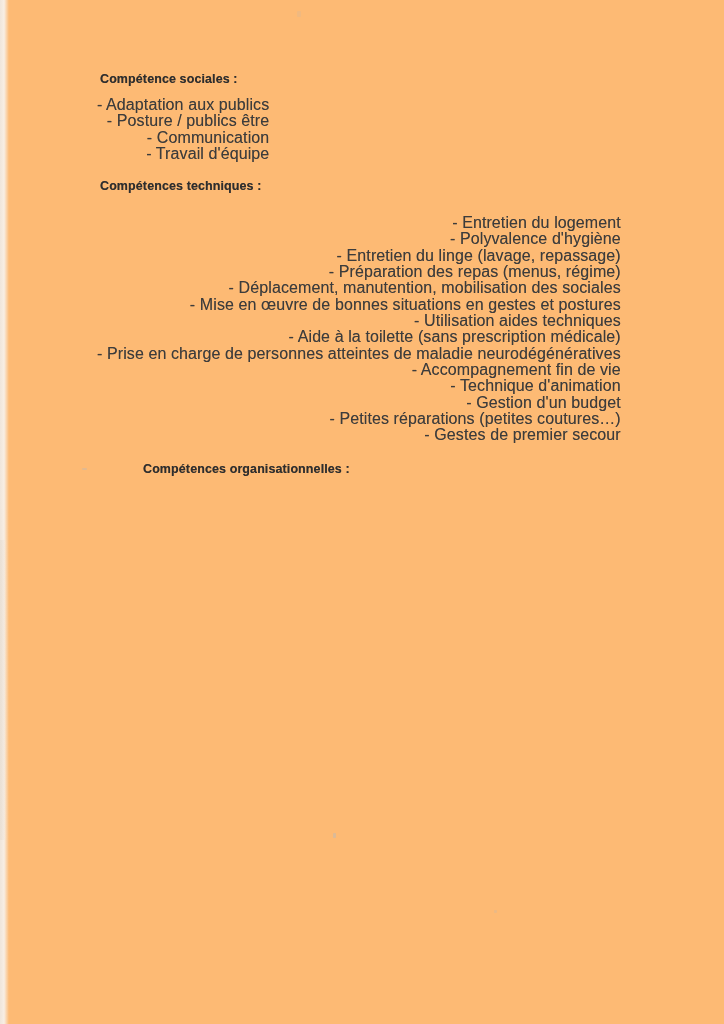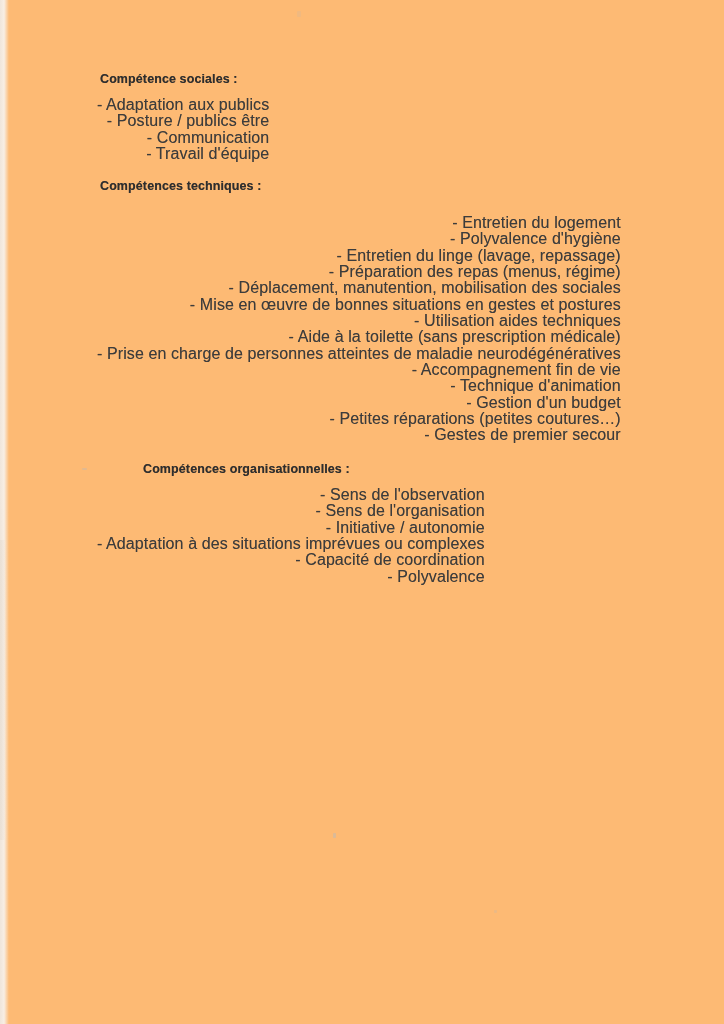--- a/index.html
+++ b/index.html
@@ -112,22 +112,14 @@
     <li>- Aide à la toilette (sans prescription médicale)</li>
     <li>- Prise en charge de personnes atteintes de maladie neurodégénératives</li>
     <li>- Accompagnement fin de vie</li>
     <li>- Technique d'animation</li>
     <li>- Gestion d'un budget</li>
     <li>- Petites réparations (petites coutures…)</li>
     <li>- Gestes de premier secour</li>
   </ul>
 
   <h2 class="sec-heading" id="heading-organisationnelles">Compétences organisationnelles :</h2>
-  <ul class="sec-list" id="list-organisationnelles">
-    <li>- Sens de l'observation</li>
-    <li>- Sens de l'organisation</li>
-    <li>- Initiative / autonomie</li>
-    <li>- Adaptation à des situations imprévues ou complexes</li>
-    <li>- Capacité de coordination</li>
-    <li>- Polyvalence</li>
-  </ul>
 
 </div>
 
 </body></html>

